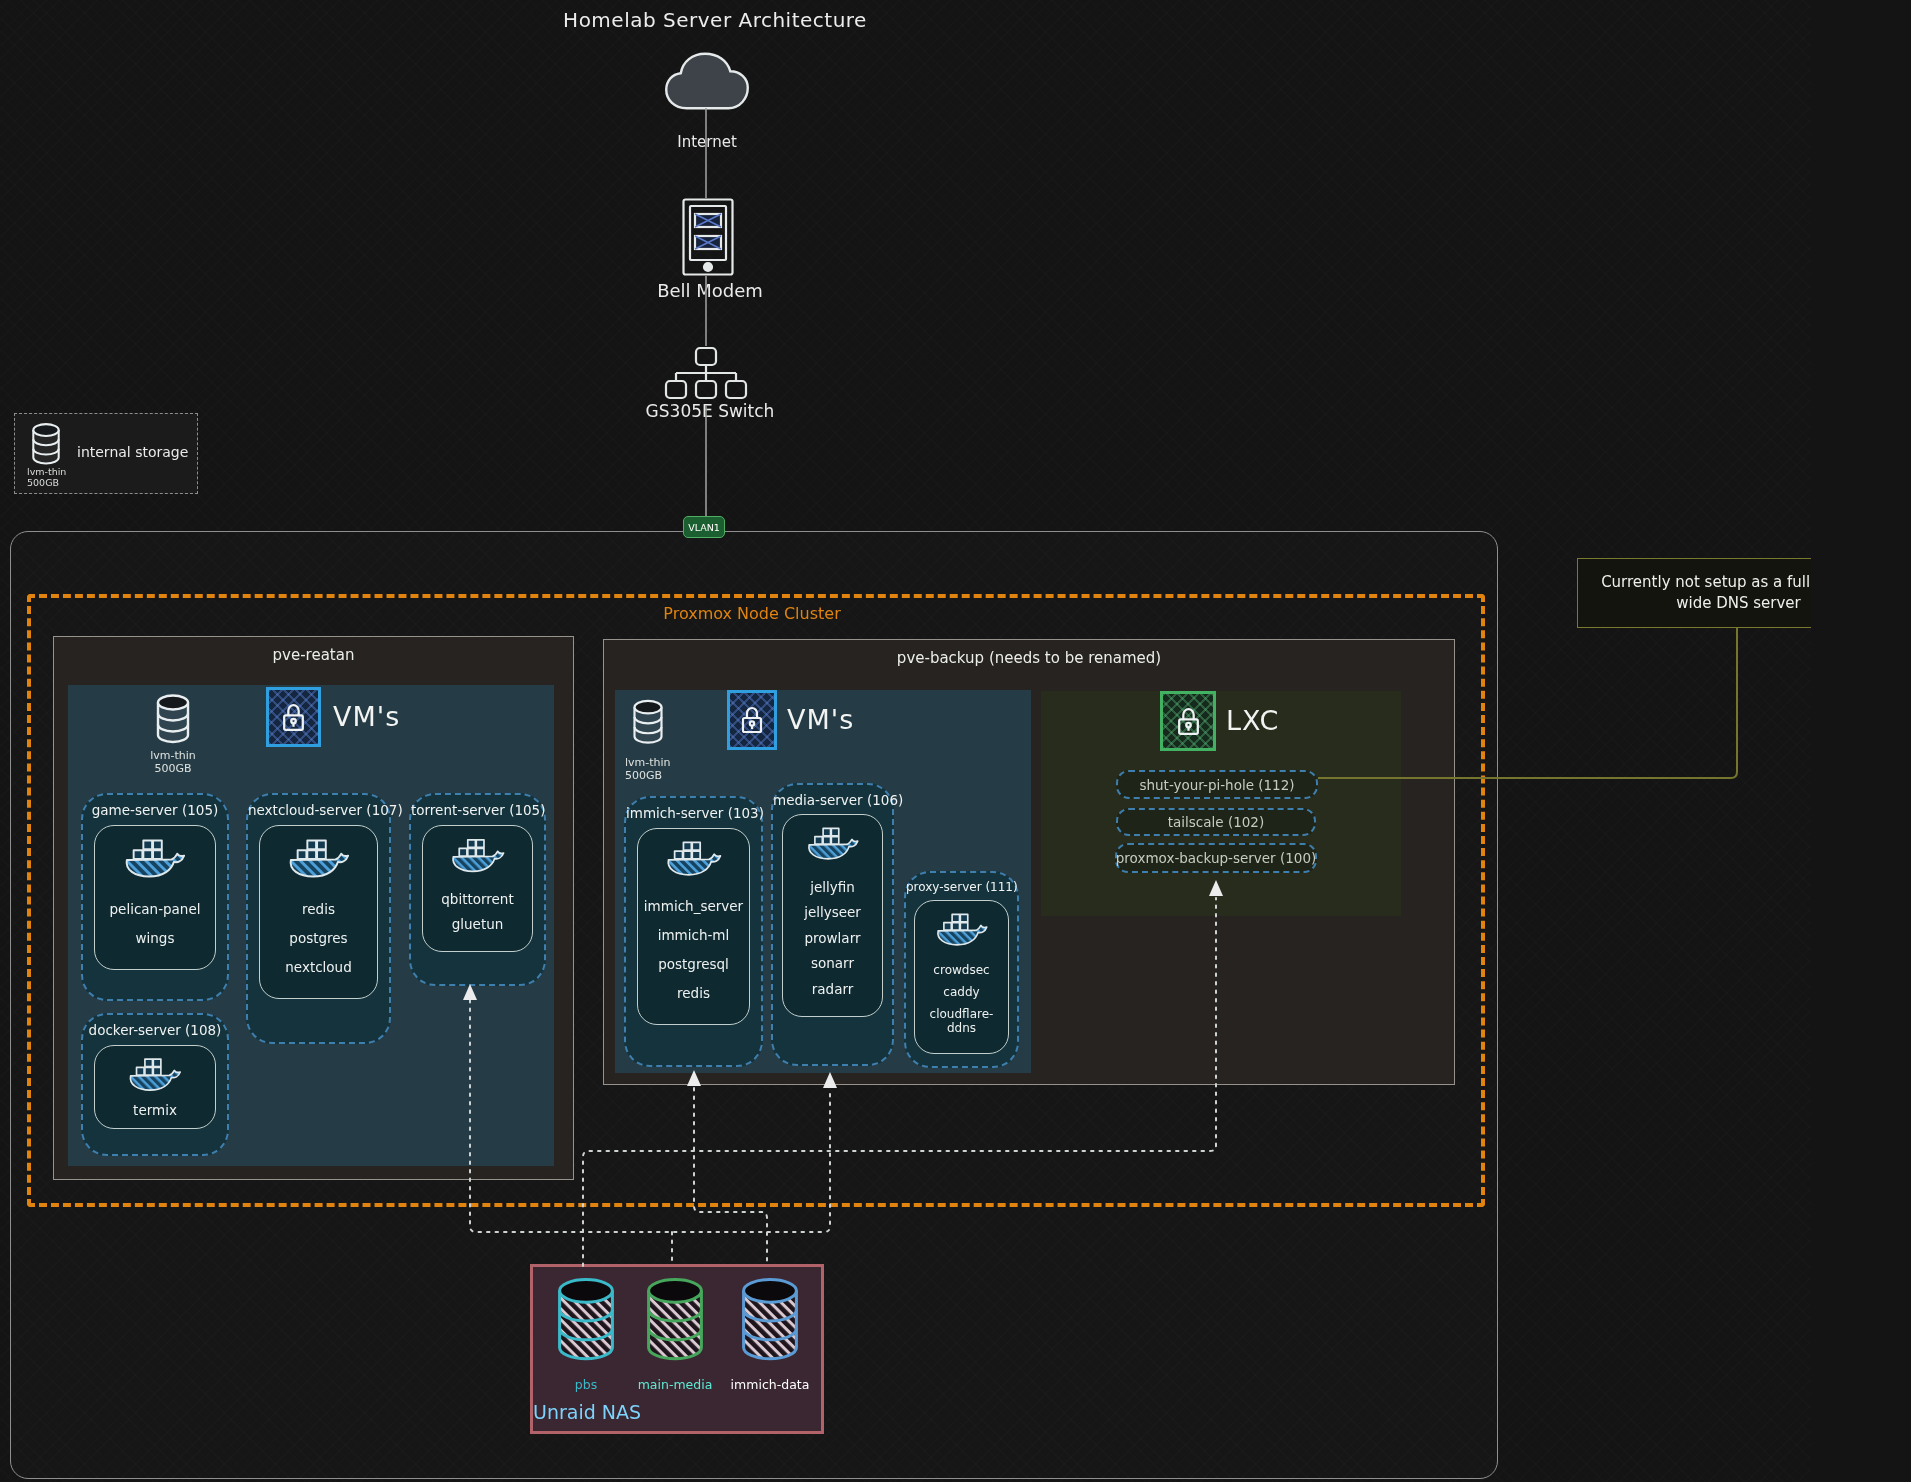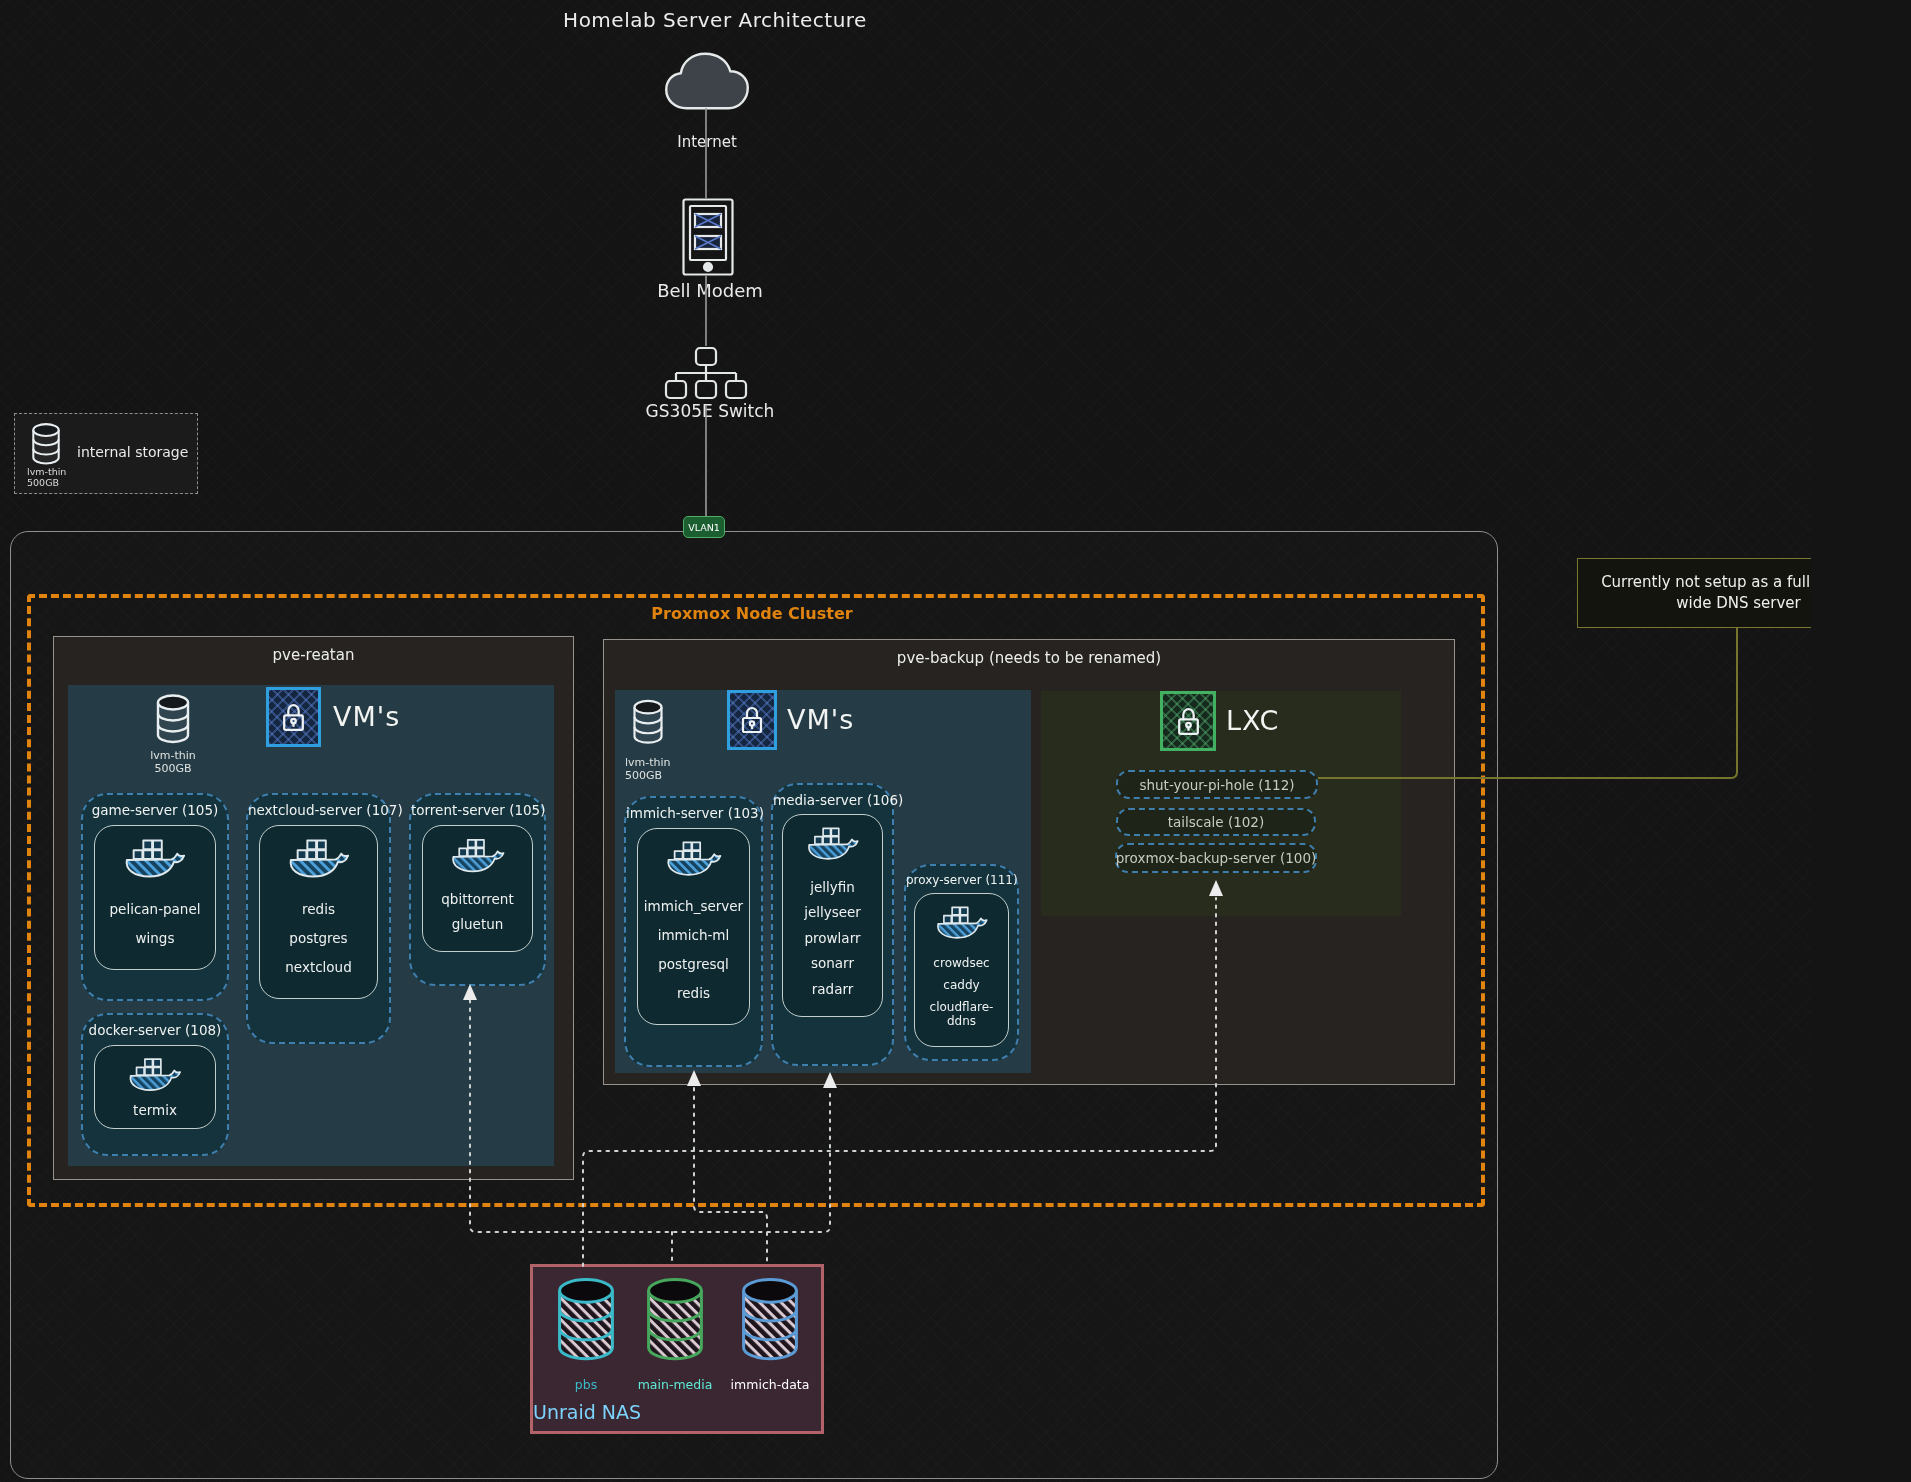--- a/index.html
+++ b/index.html
@@ -13,21 +13,21 @@
 
   .diagram-title{left:465px;top:8px;width:500px;font-size:20px;letter-spacing:.5px;color:#ececec;}
 
   .lbl{color:#e8ebe8;}
   .lbl-internet{left:648px;top:133px;width:118px;font-size:15px;}
   .lbl-modem{left:615px;top:280px;width:190px;font-size:18px;}
   .lbl-switch{left:615px;top:401px;width:190px;font-size:17px;}
 
   .outer-box{left:10px;top:531px;width:1486px;height:946px;border:1.5px solid #8f8f8f;border-radius:18px;background:rgba(255,255,255,0.012);}
   .cluster-box{left:27px;top:594px;width:1450px;height:605px;border:4px dashed #e0830f;border-radius:4px;}
-  .cluster-label{left:27px;top:604px;width:1450px;font-size:16px;color:#e0830f;font-weight:bold;}
+  .cluster-label{left:27px;top:604px;width:1450px;font-size:16px;color:#e0830f;}
 
   .node{background:#262320;border:1.5px solid #98928c;}
   .node-reatan{left:53px;top:636px;width:519px;height:542px;}
   .node-backup{left:603px;top:639px;width:850px;height:444px;}
   .node-title{margin-top:9px;font-size:15px;color:#eceeea;text-align:center;}
 
   .vm-panel{position:absolute;background:#253b46;}
   .vmp-reatan{left:14px;top:48px;width:486px;height:481px;}
   .vmp-backup{left:11px;top:50px;width:416px;height:383px;}
   .lxc-panel{position:absolute;left:437px;top:51px;width:360px;height:225px;background:#282c1d;}
@@ -265,21 +265,21 @@
               <use href="#whale"></use>
             </svg>
           <div class="svc">jellyfin</div>
           <div class="svc">jellyseer</div>
           <div class="svc">prowlarr</div>
           <div class="svc">sonarr</div>
           <div class="svc">radarr</div>
         </div>
       </div>
 
-      <div class="vm vm-small" style="left:289px;top:174px;width:115px;height:197px">
+      <div class="vm vm-small" style="left:289px;top:181px;width:115px;height:197px">
         <div class="vm-title" style="font-size:12px">proxy-server (111)</div>
         <div class="vm-card" style="margin:6px 8px 8px">
           <svg class="whale" viewBox="0 0 68 50">
               <use href="#whale"></use>
             </svg>
           <div class="svc">crowdsec</div>
           <div class="svc">caddy</div>
           <div class="svc">cloudflare-ddns</div>
         </div>
       </div>

